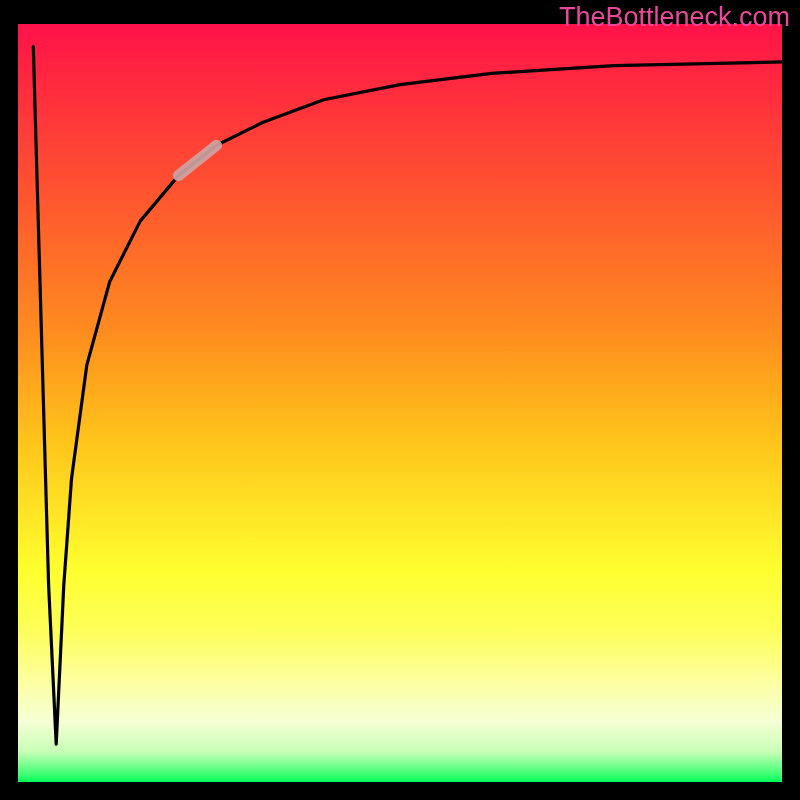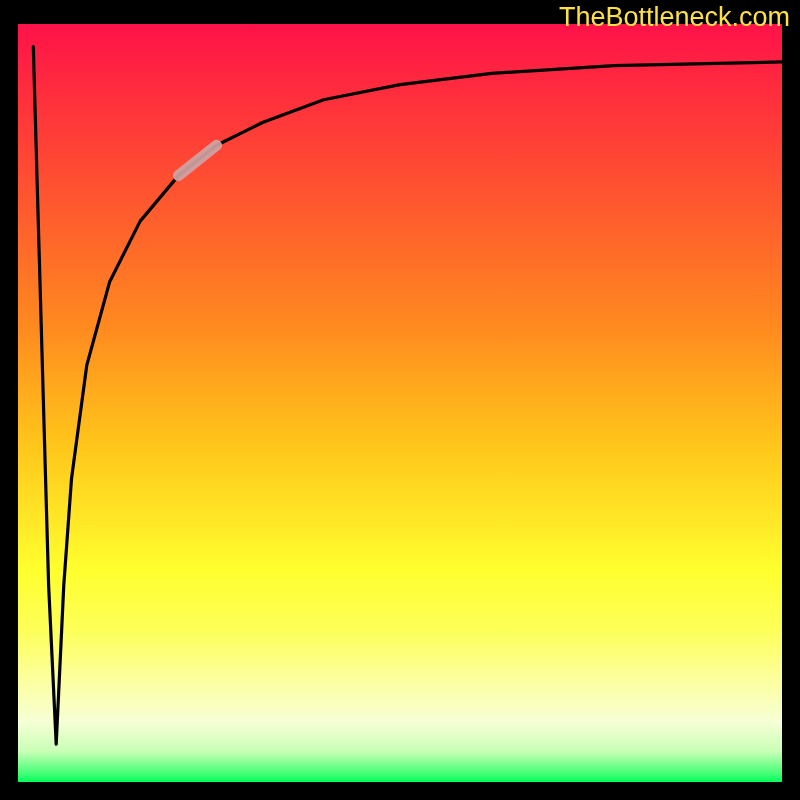--- a/index.html
+++ b/index.html
@@ -10,21 +10,21 @@
     height: 800px;
     background: #000;
   }
   .watermark {
     position: absolute;
     top: 2px;
     right: 10px;
     font-family: Arial, Helvetica, sans-serif;
     font-size: 27px;
     font-weight: 400;
-    color: #fde047;
+    color: #ec4899;
     letter-spacing: 0px;
     z-index: 5;
   }
   .plot-outer {
     position: absolute;
     left: 18px;
     top: 24px;
     width: 764px;
     height: 758px;
     background: #000;

